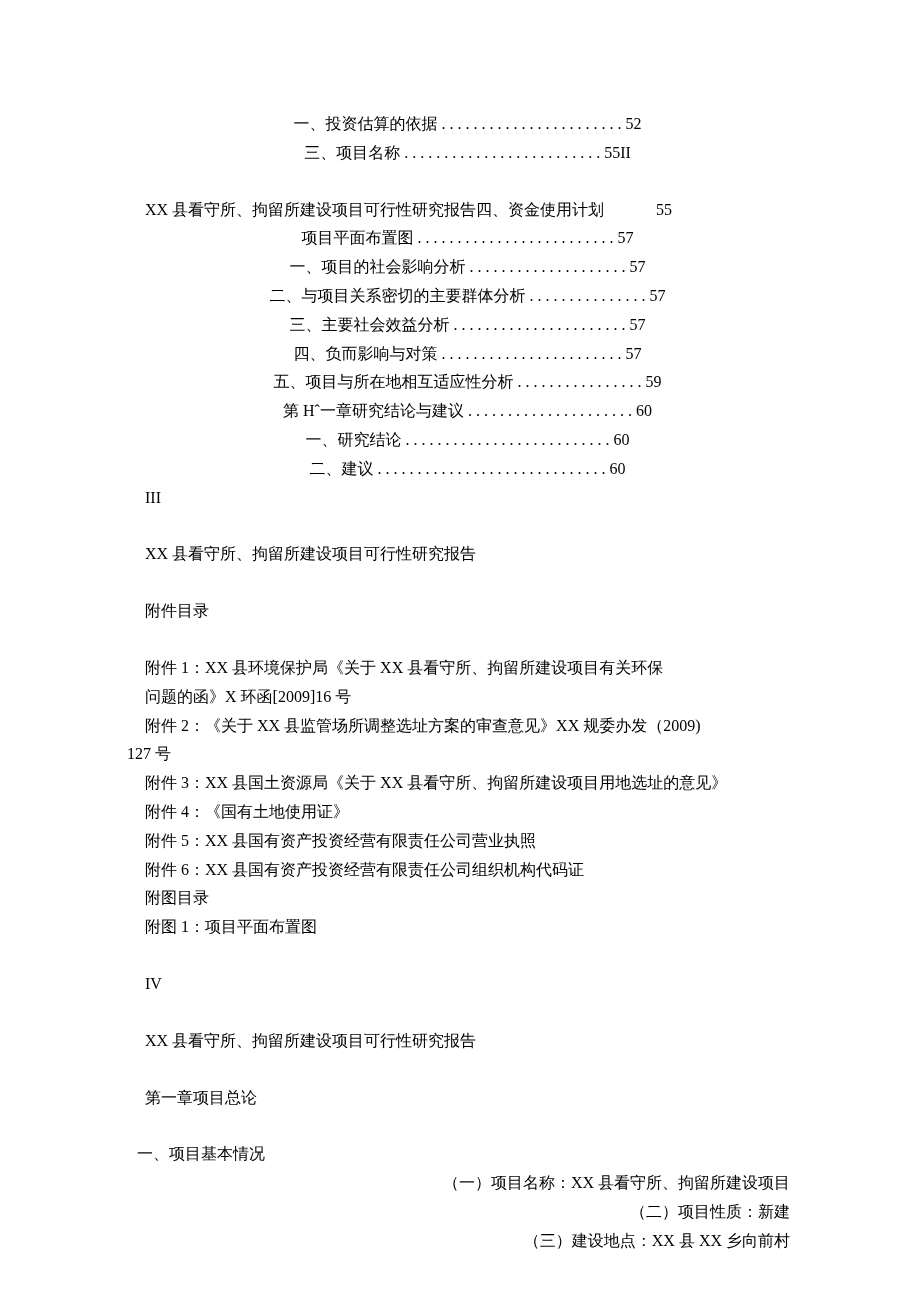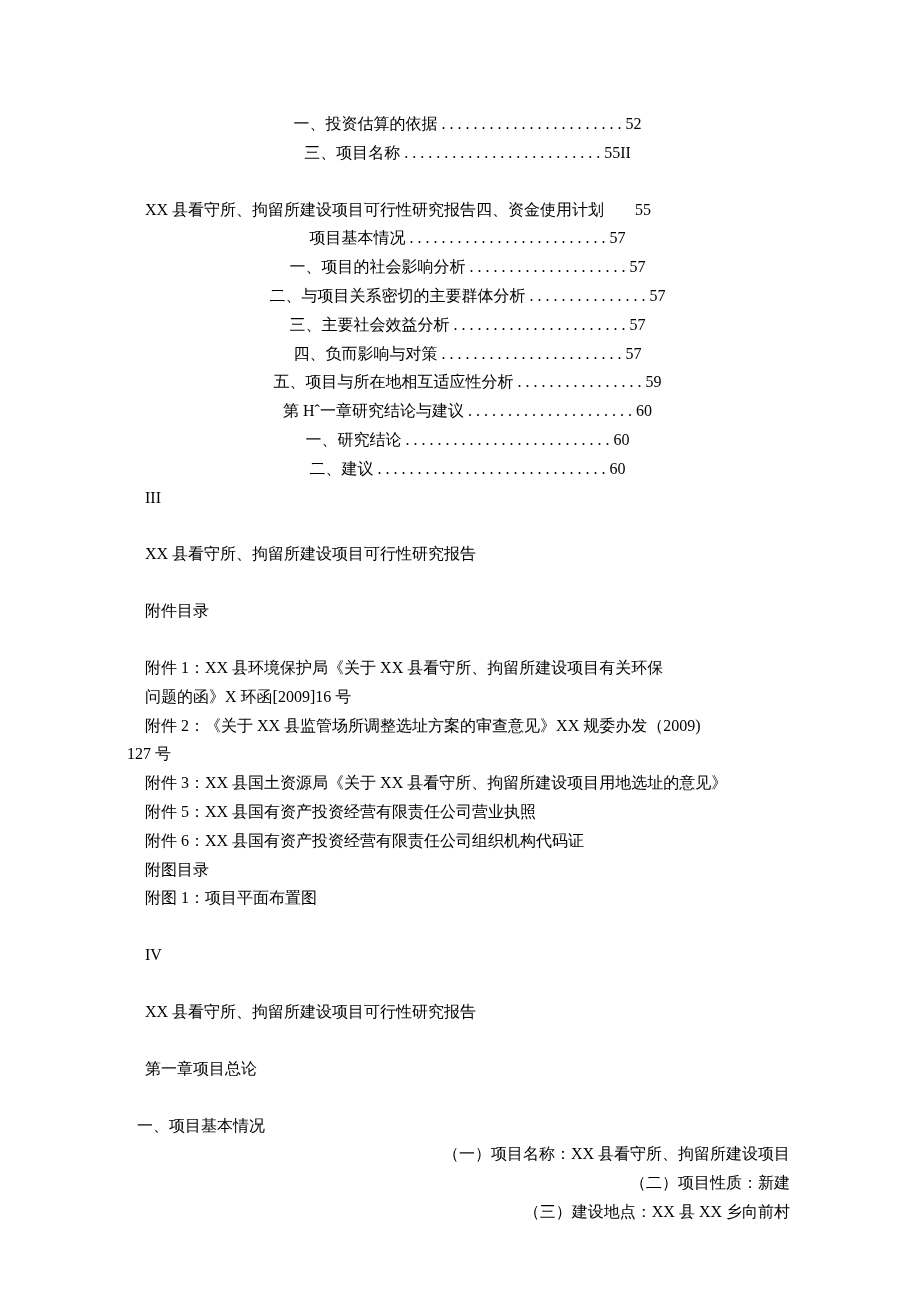--- a/index.html
+++ b/index.html
@@ -32,21 +32,21 @@
     }
     .para {
       margin: 0;
     }
     .indent {
       text-indent: 1.5em;
       text-align: right;
     }
     .right-num {
       display: inline-block;
-      margin-left: 27px;
+      margin-left: 48px;
     }
     .flush-left {
       text-indent: 0;
     }
   </style>
 </head>
 <body>
 
 <div>
   <div class="toc-line">
@@ -58,21 +58,21 @@
 </div>
 
 <div class="section-break"></div>
 
 <div class="para">
   <span>XX 县看守所、拘留所建设项目可行性研究报告四、资金使用计划</span>
   <span class="right-num">55</span>
 </div>
 
 <div>
-  <div class="toc-line"><span>项目基本情况</span><span> . . . . . . . . . . . . . . . . . . . . . . . . . </span><span>57</span></div>
+  <div class="toc-line"><span>项目平面布置图</span><span> . . . . . . . . . . . . . . . . . . . . . . . . . </span><span>57</span></div>
   <div class="toc-line"><span>一、项目的社会影响分析</span><span> . . . . . . . . . . . . . . . . . . . . </span><span>57</span></div>
   <div class="toc-line"><span>二、与项目关系密切的主要群体分析</span><span> . . . . . . . . . . . . . . . </span><span>57</span></div>
   <div class="toc-line"><span>三、主要社会效益分析</span><span>  . . . . . . . . . . . . . . . . . . . . . . </span><span>57</span></div>
   <div class="toc-line"><span>四、负而影响与对策 </span><span> . . . . . . . . . . . . . . . . . . . . . . . </span><span>57</span></div>
   <div class="toc-line"><span>五、项目与所在地相互适应性分析 </span><span> . . . . . . . . . . . . . . . . </span><span>59</span></div>
   <div class="toc-line"><span>第 Hˆ一章研究结论与建议</span><span>  . . . . . . . . . . . . . . . . . . . . . </span><span>60</span></div>
   <div class="toc-line"><span>一、研究结论</span><span> . . . . . . . . . . . . . . . . . . . . . . . . . . </span><span>60</span></div>
   <div class="toc-line"><span>二、建议</span><span> . . . . . . . . . . . . . . . . . . . . . . . . . . . . . </span><span>60</span></div>
 </div>
 
@@ -87,20 +87,21 @@
 <div class="para">附件目录</div>
 
 <div class="section-break"></div>
 
 <div>
   <div class="para">附件 1：XX 县环境保护局《关于 XX 县看守所、拘留所建设项目有关环保</div>
   <div class="para">问题的函》X 环函[2009]16 号</div>
   <div class="para">附件 2：《关于 XX 县监管场所调整选址方案的审查意见》XX 规委办发（2009)</div>
   <div class="para flush-left" style="margin-left:-18px">127 号</div>
   <div class="para">附件 3：XX 县国土资源局《关于 XX 县看守所、拘留所建设项目用地选址的意见》</div>
+  <div class="para">附件 4：《国有土地使用证》</div>
   <div class="para">附件 5：XX 县国有资产投资经营有限责任公司营业执照</div>
   <div class="para">附件 6：XX 县国有资产投资经营有限责任公司组织机构代码证</div>
   <div class="para">附图目录</div>
   <div class="para">附图 1：项目平面布置图</div>
 </div>
 
 <div class="section-break"></div>
 
 <div class="para">IV</div>
 

